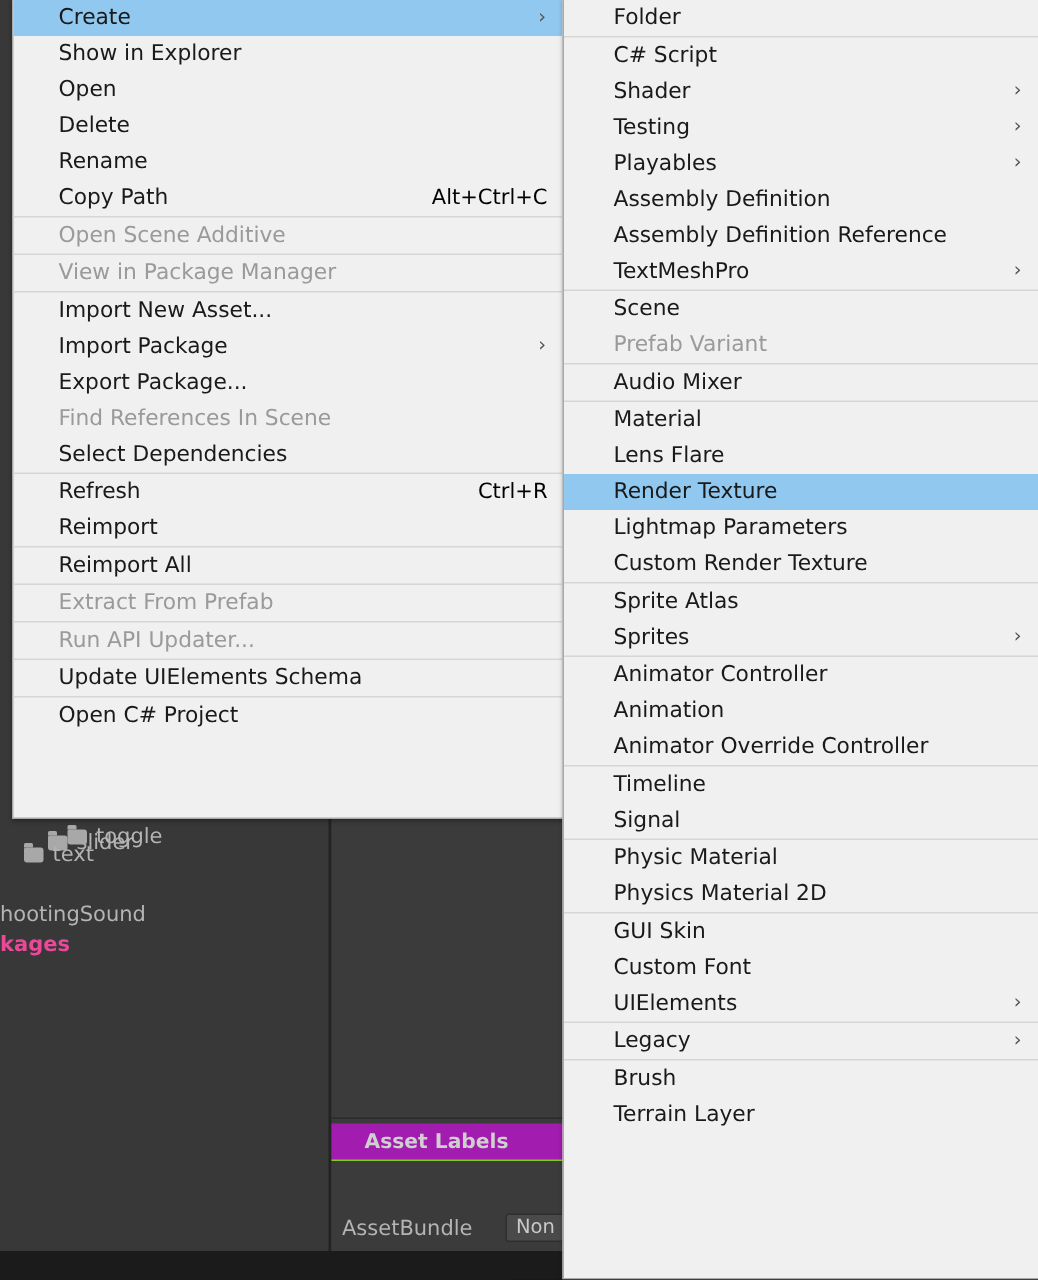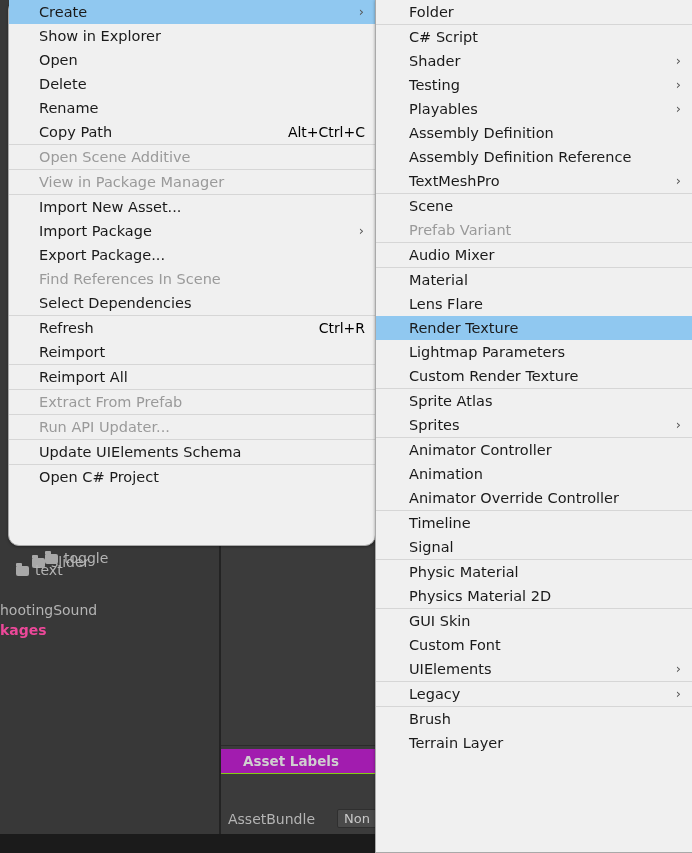--- a/index.html
+++ b/index.html
@@ -175,21 +175,21 @@
     color: #555;
     font-family: "DejaVu Sans", sans-serif;
   }
   .menu-sep {
     height: 1px;
     background: #d6d6d6;
     margin: 0;
   }
 
   
-  #ctx-menu { left: 8px; top: -1px; width: 368px; height: 547px; border-radius: 11px; }
+  #ctx-menu { left: 8px; top: -1px; width: 368px; height: 547px; }
   #ctx-menu .menu-item .mi-label { left: 30px; }
 
   
   #sub-menu { left: 375px; top: -1px; width: 318px; height: 854px; }
   #sub-menu .menu-item .mi-label { left: 33px; }
 </style>
 </head>
 <body>
 
 <div id="root">

